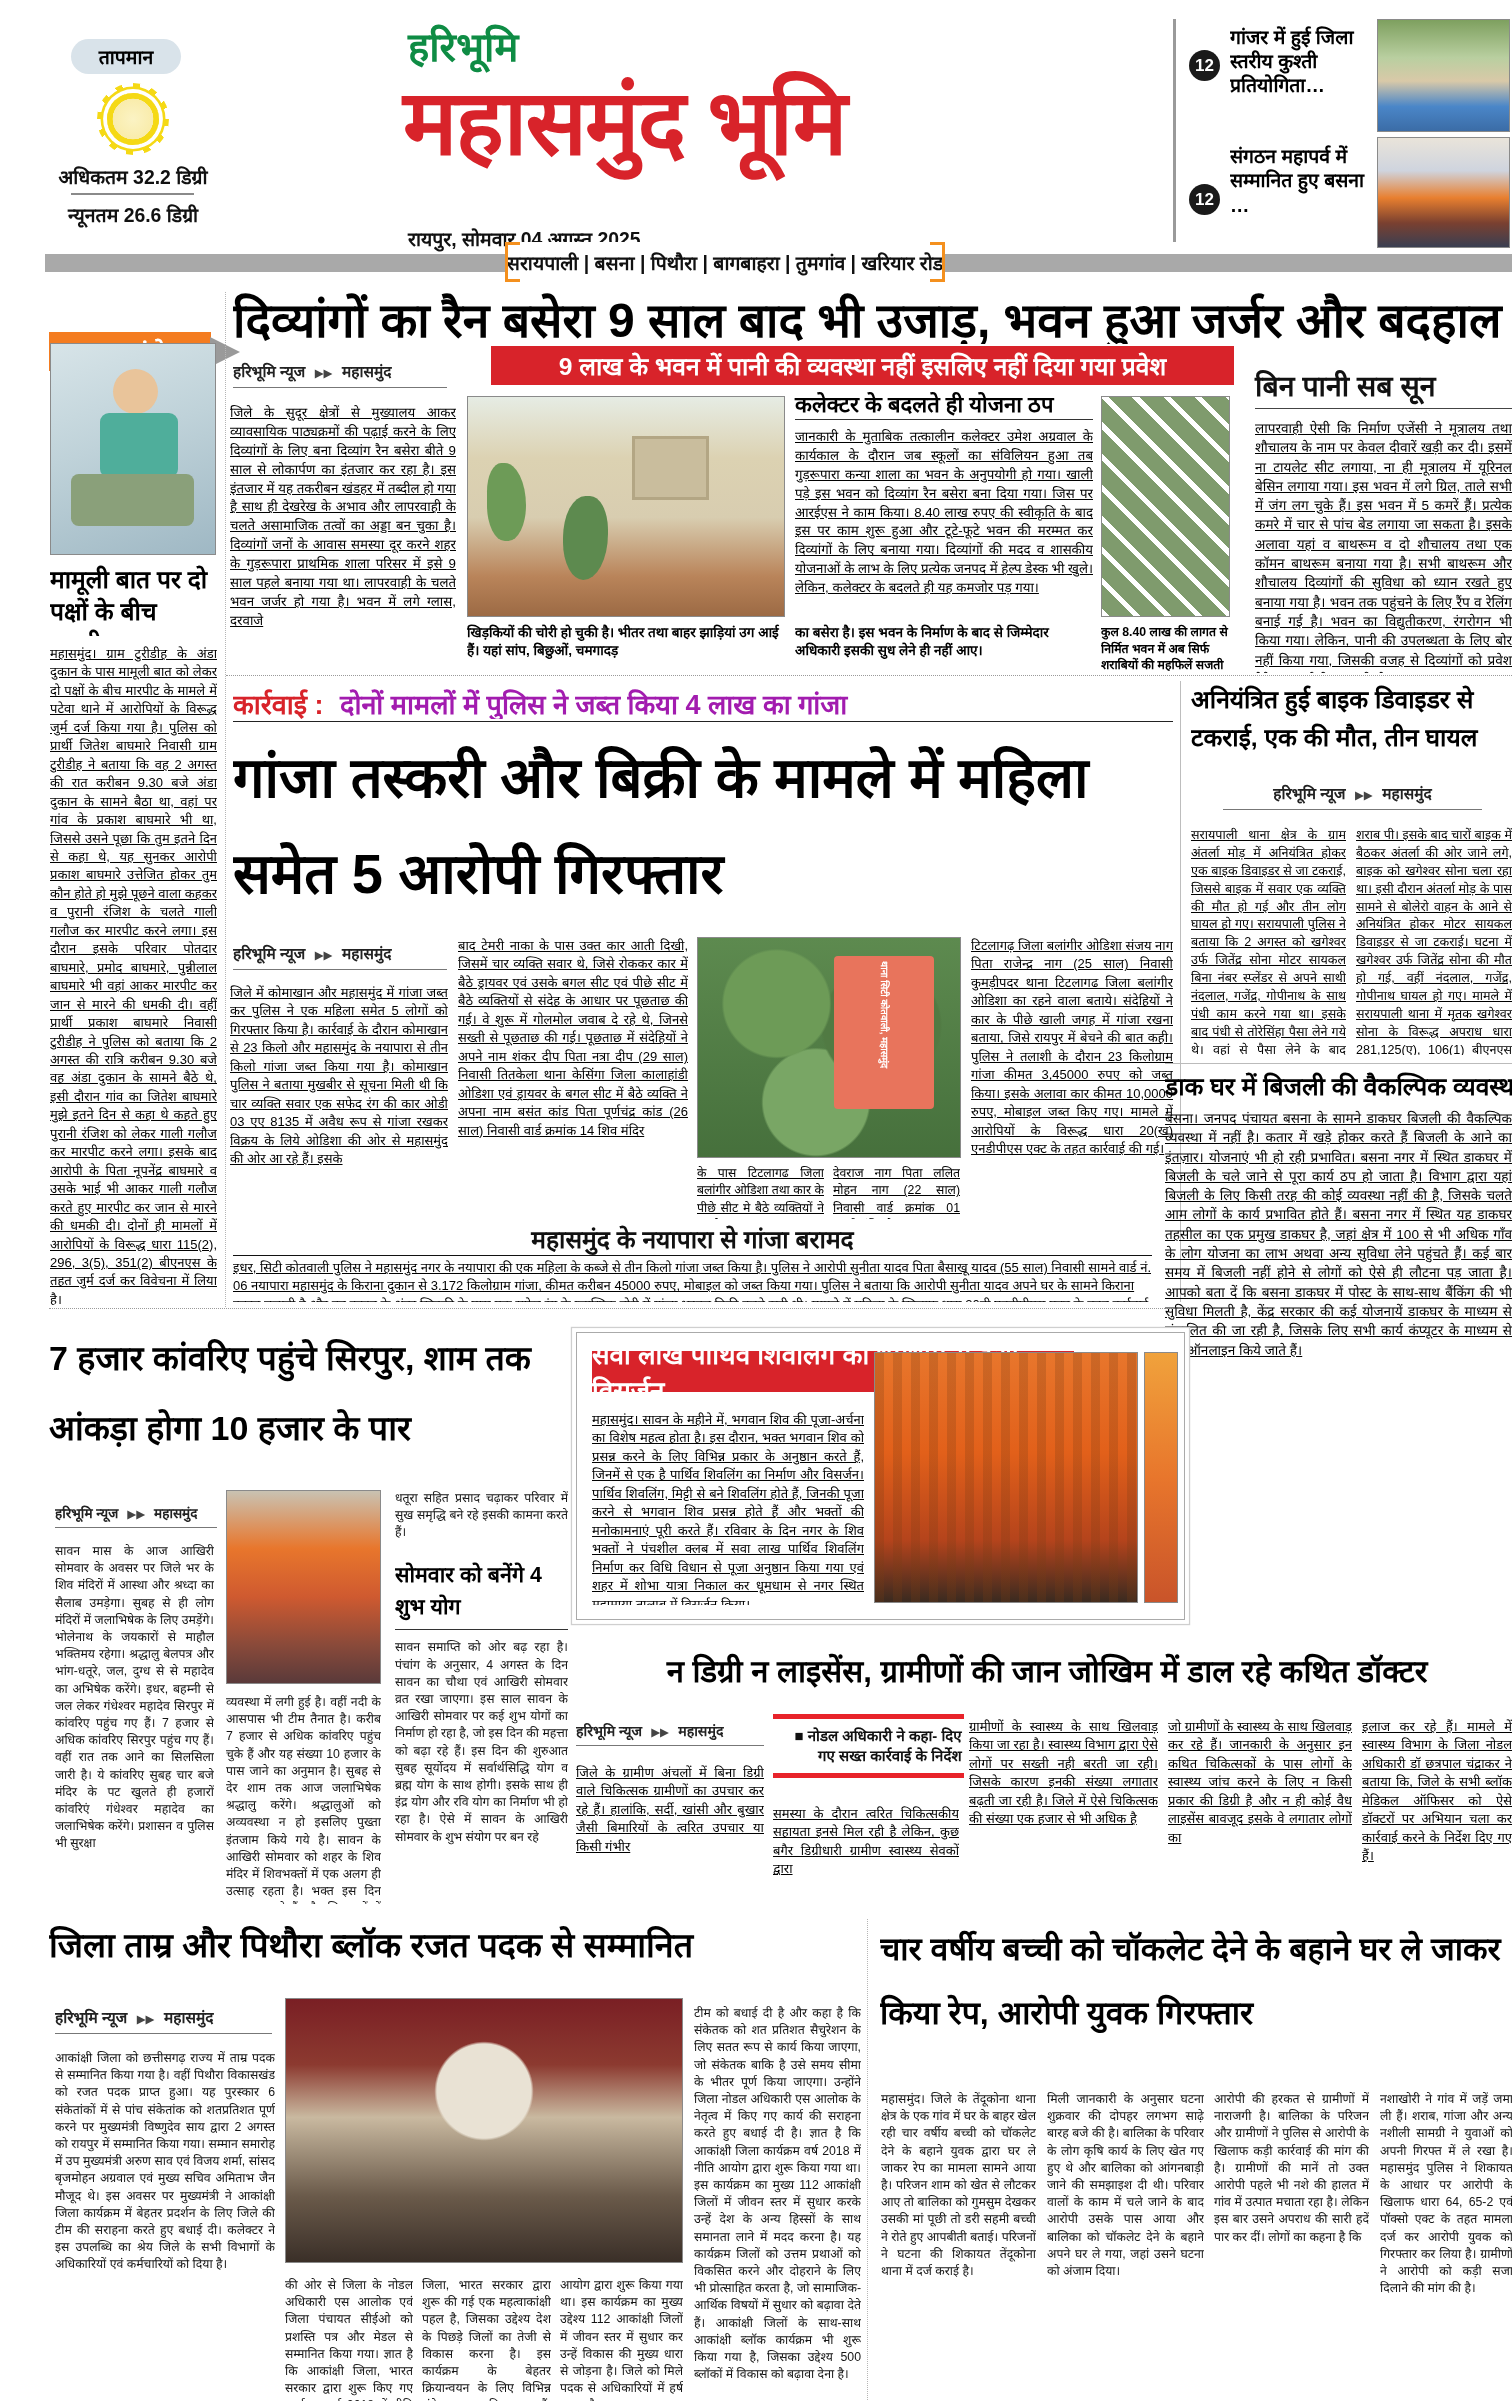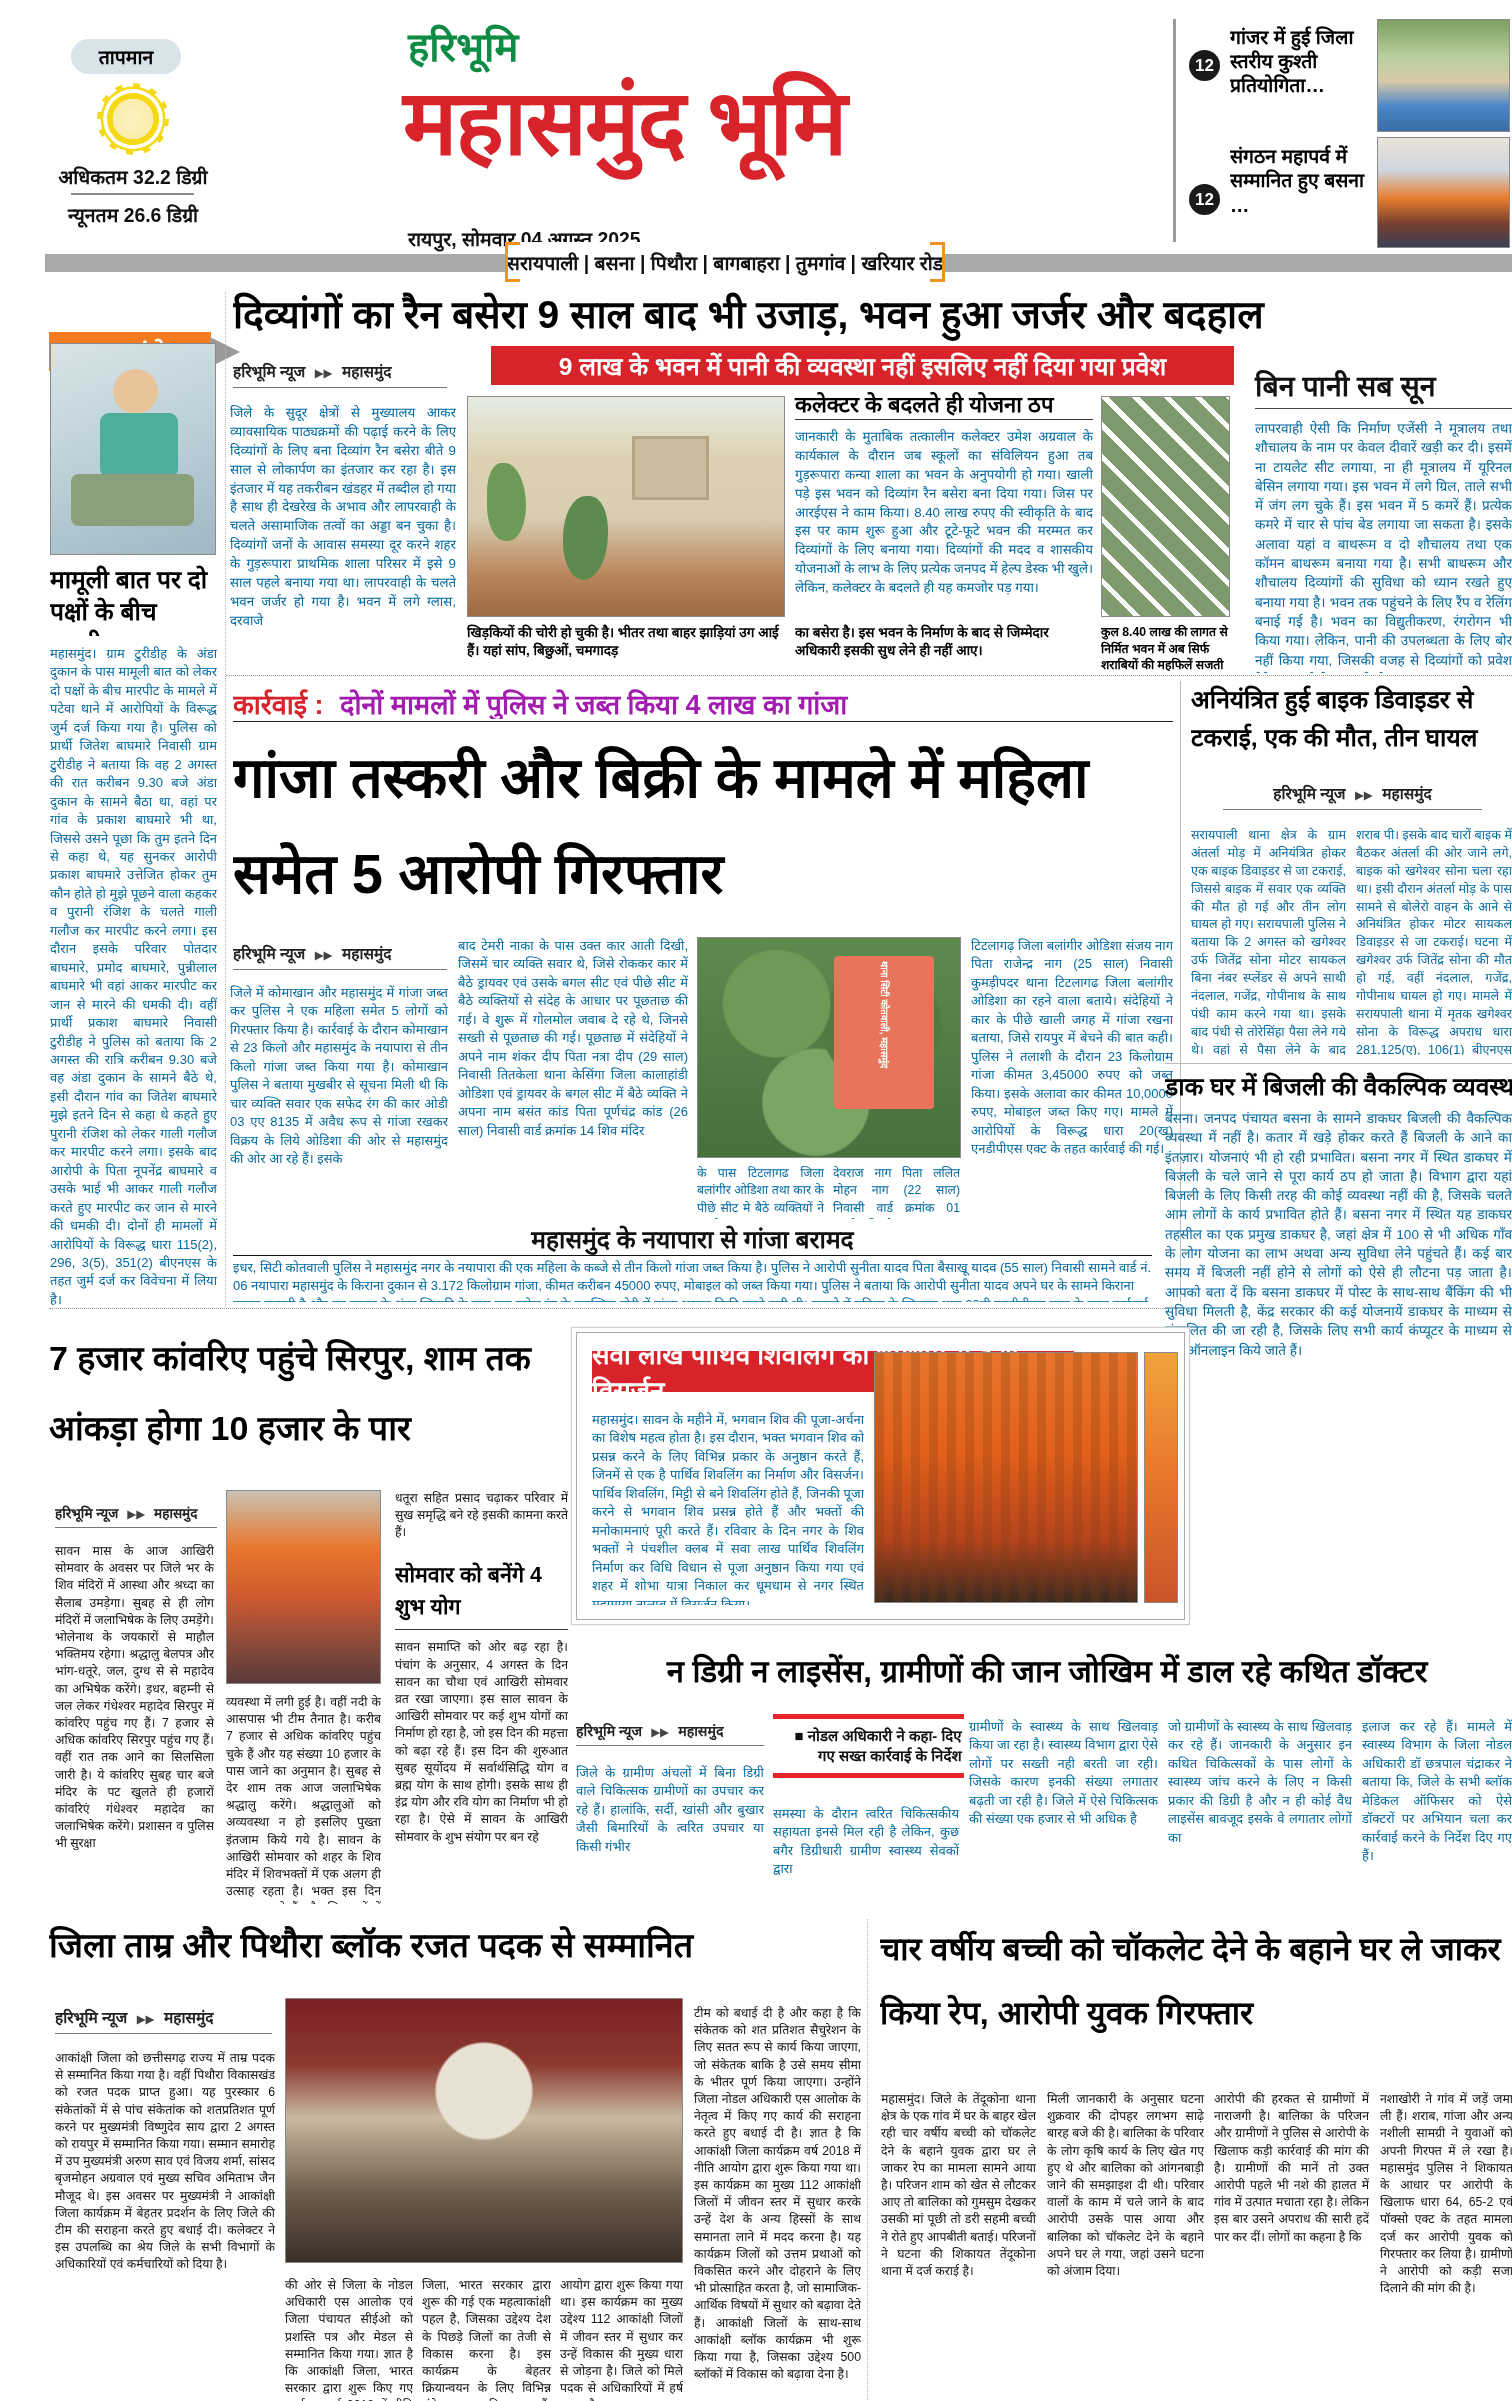--- a/index.html
+++ b/index.html
@@ -1,20 +1,20 @@
 <!DOCTYPE html>
 <html style="font-size:10.4px"><head>
 <meta charset="utf-8">
 <style>
   html,body{margin:0;padding:0;background:#e9e9e9;}
   #page{position:relative;width:1512px;height:2401px;background:#ffffff;
         font-family:"Liberation Sans","DejaVu Sans",sans-serif;color:#111;overflow:hidden;}
   .abs{position:absolute;}
   .photo{border:0.6px solid #8a8a8a;box-sizing:border-box;}
-  .col{font-size:13px;line-height:1.42;text-align:justify;overflow:hidden;color:#0369a1;}
+  .col{font-size:13px;line-height:1.42;text-align:justify;overflow:hidden;color:#000000;text-decoration:underline;}
   .col-sm{font-size:12.3px;line-height:1.4;text-align:justify;overflow:hidden;color:#141414;}
   .cap{font-weight:bold;font-size:13.6px;line-height:1.35;overflow:hidden;color:#000;}
   .hl{font-weight:bold;color:#000;}
   .byline{font-weight:bold;font-size:15.5px;color:#222;border-bottom:1.9px solid #777;
           padding-bottom:5.2px;white-space:nowrap;overflow:hidden;}
   .byline .byicon{color:#444;font-size:11.6px;margin:0 5.2px;}
   .redband{background:#d8232a;color:#fff;font-weight:bold;display:flex;align-items:center;justify-content:center;}
   .dotrule{border-top:1.9px dotted #9a9a9a;}
   .vrule{border-left:1.3px solid #bdbdbd;}
   .vdot{border-left:1.9px dotted #b5b5b5;}
@@ -80,21 +80,21 @@
   <div class="abs photo" style="left:50px;top:343px;width:166px;height:212px;background:linear-gradient(160deg,#d7e4e8 0%,#bfd2d9 45%,#9fb8c4 100%);">
     <div style="position:absolute;left:38%;top:12%;width:45px;height:45px;border-radius:50%;background:#e9c49a;"></div>
     <div style="position:absolute;left:30%;top:33%;width:78px;height:65px;background:#4fae9b;border-radius:9px;"></div>
     <div style="position:absolute;left:12%;top:62%;width:123px;height:52px;background:#8aa07a;border-radius:7.8px;"></div>
   </div>
   <div class="abs hl" style="left:50px;top:564px;width:168px;height:72px;font-size:24.6px;line-height:1.3;overflow:hidden;">मामूली बात पर दो पक्षों के बीच मारपीट</div>
   <div class="abs col" style="left:50px;top:645px;width:167px;height:660px;font-size:13px;">महासमुंद। ग्राम टुरीडीह के अंडा दुकान के पास मामूली बात को लेकर दो पक्षों के बीच मारपीट के मामले में पटेवा थाने में आरोपियों के विरूद्ध जुर्म दर्ज किया गया है। पुलिस को प्रार्थी जितेश बाघमारे निवासी ग्राम टुरीडीह ने बताया कि वह 2 अगस्त की रात करीबन 9.30 बजे अंडा दुकान के सामने बैठा था, वहां पर गांव के प्रकाश बाघमारे भी था, जिससे उसने पूछा कि तुम इतने दिन से कहा थे, यह सुनकर आरोपी प्रकाश बाघमारे उत्तेजित होकर तुम कौन होते हो मुझे पूछने वाला कहकर व पुरानी रंजिश के चलते गाली गलौज कर मारपीट करने लगा। इस दौरान इसके परिवार पोतदार बाघमारे, प्रमोद बाघमारे, पुन्नीलाल बाघमारे भी वहां आकर मारपीट कर जान से मारने की धमकी दी। वहीं प्रार्थी प्रकाश बाघमारे निवासी टुरीडीह ने पुलिस को बताया कि 2 अगस्त की रात्रि करीबन 9.30 बजे वह अंडा दुकान के सामने बैठे थे, इसी दौरान गांव का जितेश बाघमारे मुझे इतने दिन से कहा थे कहते हुए पुरानी रंजिश को लेकर गाली गलौज कर मारपीट करने लगा। इसके बाद आरोपी के पिता नूपनेंद्र बाघमारे व उसके भाई भी आकर गाली गलौज करते हुए मारपीट कर जान से मारने की धमकी दी। दोनों ही मामलों में आरोपियों के विरूद्ध धारा 115(2), 296, 3(5), 351(2) बीएनएस के तहत जुर्म दर्ज कर विवेचना में लिया है।</div>
 
   <div class="abs vdot" style="left:225px;top:292px;height:1015px;"></div>
 
-  <div class="abs hl" style="left:233px;top:286px;width:1279px;height:58px;font-size:39px;white-space:nowrap;overflow:hidden;">दिव्यांगों का रैन बसेरा 9 साल बाद भी उजाड़, भवन हुआ जर्जर और बदहाल</div>
+  <div class="abs hl" style="left:233px;top:286px;width:1279px;height:58px;font-size:48px;white-space:nowrap;overflow:hidden;">दिव्यांगों का रैन बसेरा 9 साल बाद भी उजाड़, भवन हुआ जर्जर और बदहाल</div>
   <div class="abs redband" style="left:491px;top:346px;width:743px;height:39px;font-size:24.6px;">
     <span>9 लाख के भवन में पानी की व्यवस्था नहीं इसलिए नहीं दिया गया प्रवेश</span>
   </div>
   <div class="abs byline" style="left:233px;top:360px;width:214px;">
     <span>हरिभूमि न्यूज</span>
     <span class="byicon">▶▶</span>
     <span>महासमुंद</span>
   </div>
   <div class="abs col" style="left:230px;top:404px;width:226px;height:245px;font-size:13.3px;">जिले के सुदूर क्षेत्रों से मुख्यालय आकर व्यावसायिक पाठ्यक्रमों की पढ़ाई करने के लिए दिव्यांगों के लिए बना दिव्यांग रैन बसेरा बीते 9 साल से लोकार्पण का इंतजार कर रहा है। इस इंतजार में यह तकरीबन खंडहर में तब्दील हो गया है साथ ही देखरेख के अभाव और लापरवाही के चलते असामाजिक तत्वों का अड्डा बन चुका है। दिव्यांगों जनों के आवास समस्या दूर करने शहर के गुड़रूपारा प्राथमिक शाला परिसर में इसे 9 साल पहले बनाया गया था। लापरवाही के चलते भवन जर्जर हो गया है। भवन में लगे ग्लास, दरवाजे</div>
 

